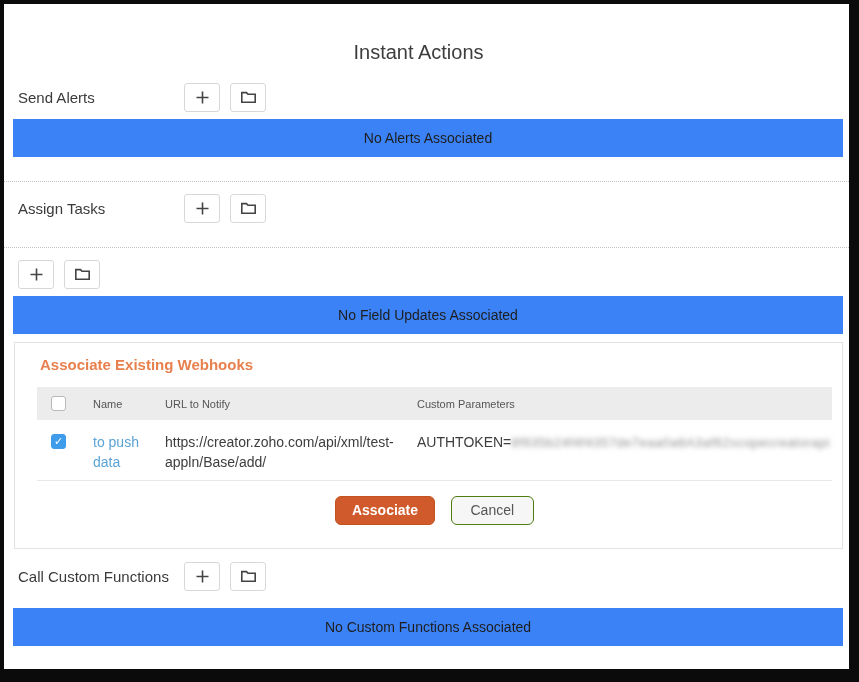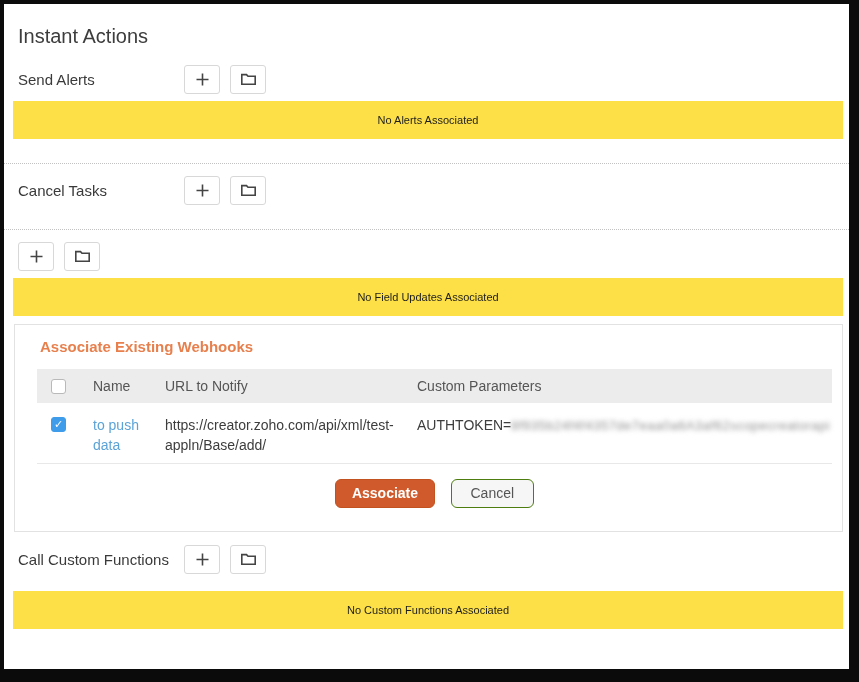--- a/index.html
+++ b/index.html
@@ -11,23 +11,24 @@
     position: relative;
     overflow: hidden;
   }
   .frame {
     position: absolute; left: 4px; top: 4px;
     width: 845px; height: 665px;
     background: #ffffff;
     overflow: hidden;
   }
   .page-title {
-    margin: 0; padding: 18px 30px 0 14px;
+    margin: 16px; padding: 18px 30px 0 14px;
     font-size: 20px; font-weight: 400; color: #3d3d3d;
     line-height: 28px;
+    text-align: center;
   }
   .section-row {
     display: flex; align-items: center;
     margin-left: 14px; height: 30px;
   }
   .section-row.first { margin-top: 14px; }
   .section-row.after-divider { margin-top: 0; }
   .section-row.functions { margin-top: 12px; }
   .section-label {
     min-width: 166px; padding-right: 4px;
@@ -35,23 +36,23 @@
   }
   .icon-btn {
     width: 36px; height: 29px;
     border: 1px solid #d8d8d8; border-radius: 3px;
     background: #fff; cursor: pointer;
     display: inline-flex; align-items: center; justify-content: center;
     margin-right: 10px; padding: 0;
   }
   .banner {
     margin: 7px 6px 0 9px; height: 38px;
-    background: #fde047;
+    background: #3b82f6;
     display: flex; align-items: center; justify-content: center;
-    font-size: 11px; color: #1e1e1e;
+    font-size: 14px; color: #1e1e1e;
   }
   .banner.last { margin-top: 17px; }
   .divider {
     border: none; border-top: 1px dotted #c2c2c2;
     margin: 24px 0 11px 0;
   }
   .webhook-box {
     margin: 8px 6px 0 10px;
     border: 1px solid #e2e2e2;
     padding: 12px 10px 23px 22px;
@@ -60,21 +61,21 @@
     margin: 0 0 12px 3px;
     font-size: 15px; font-weight: 700; color: #e8804e;
     line-height: 20px;
   }
   table.webhook-table {
     width: 100%; border-collapse: collapse;
   }
   .webhook-table thead tr { background: #ececec; }
   .webhook-table th {
     text-align: left; font-weight: 400;
-    font-size: 14px; color: #555;
+    font-size: 11px; color: #555;
     padding: 9px 0 9px 16px;
   }
   .webhook-table th.col-check { width: 40px; padding-left: 14px; }
   .webhook-table th.col-name { width: 72px; }
   .webhook-table th.col-url { width: 252px; }
   .webhook-table td {
     vertical-align: top;
     padding: 12px 0 8px 16px;
     font-size: 14px; line-height: 20px;
     border-bottom: 1px solid #e8e8e8;
@@ -140,21 +141,21 @@
       </span>
     </button>
   </div>
   <div class="banner">
     <span>No Alerts Associated</span>
   </div>
 
   <hr class="divider">
 
   <div class="section-row after-divider">
-    <span class="section-label">Cancel Tasks</span>
+    <span class="section-label">Assign Tasks</span>
     <button class="icon-btn">
       <span>
         <svg width="15" height="15" viewBox="0 0 15 15">
             <path d="M7.5 1.5v12M1.5 7.5h12" stroke="#444" stroke-width="1.6" fill="none"></path>
           </svg>
       </span>
     </button>
     <button class="icon-btn">
       <span>
         <svg width="17" height="14" viewBox="0 0 17 14">

